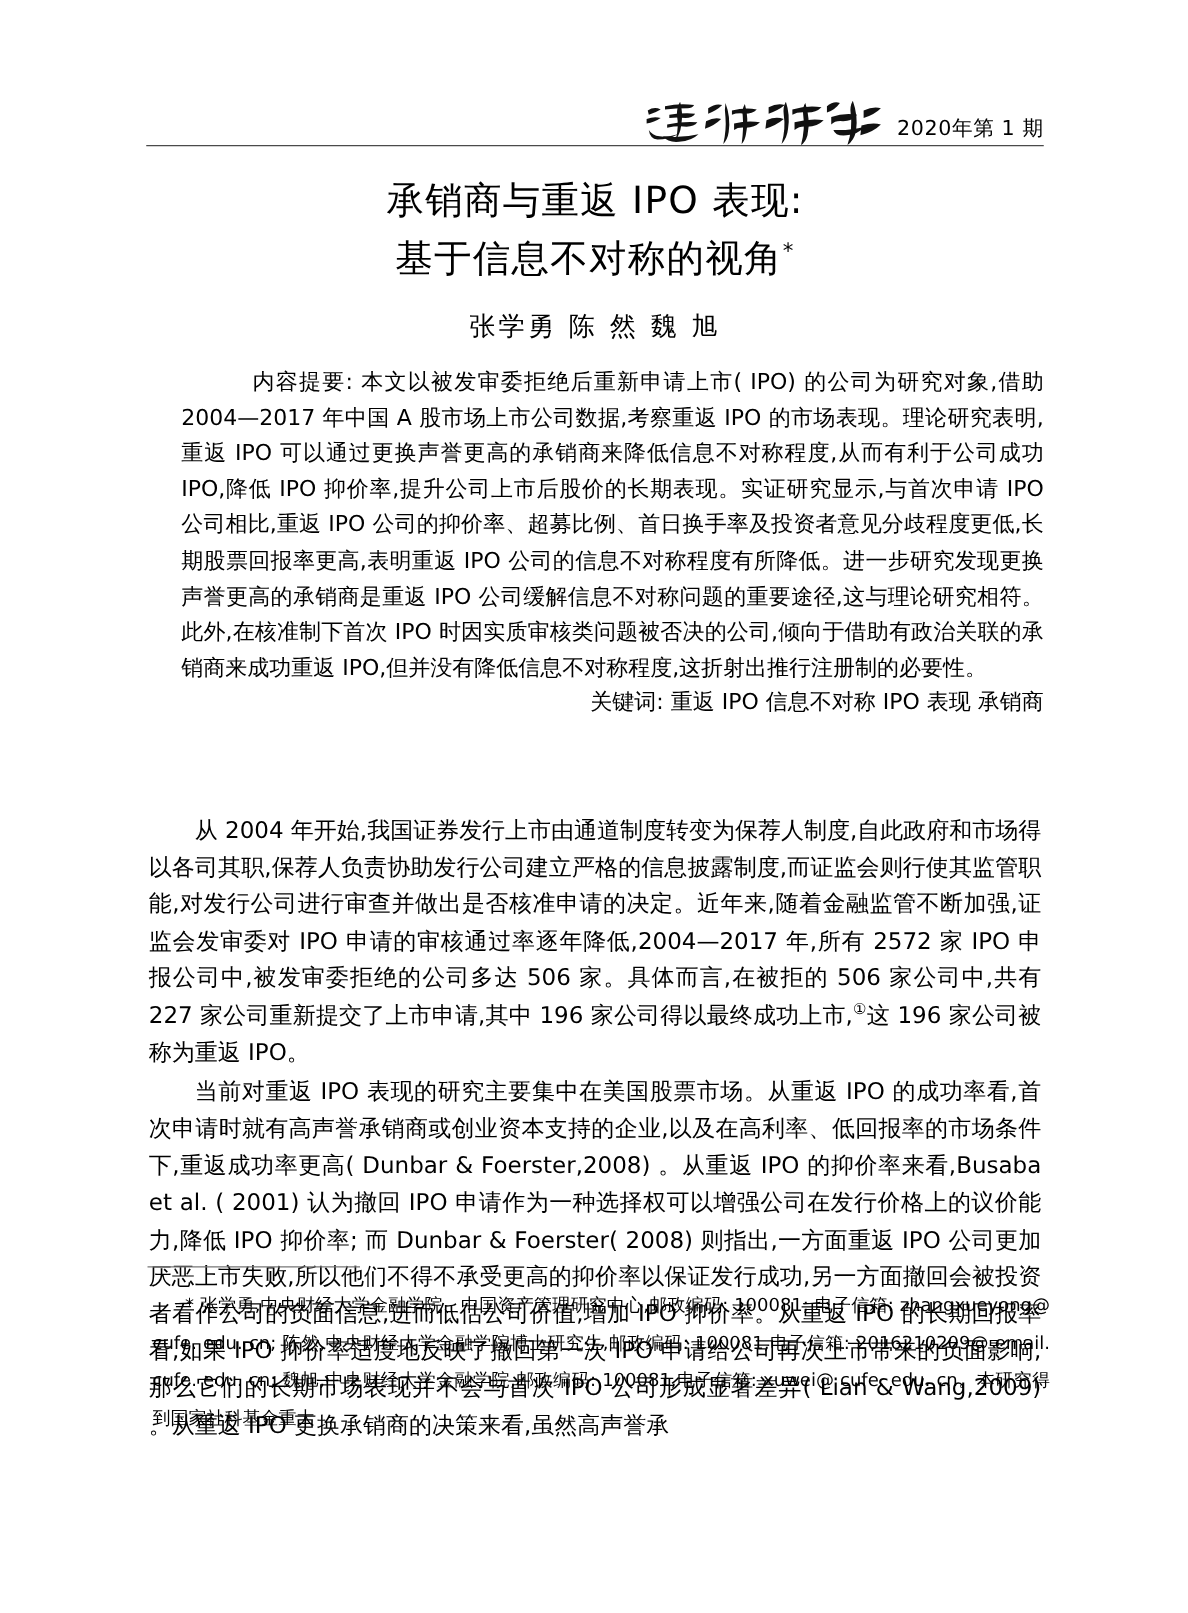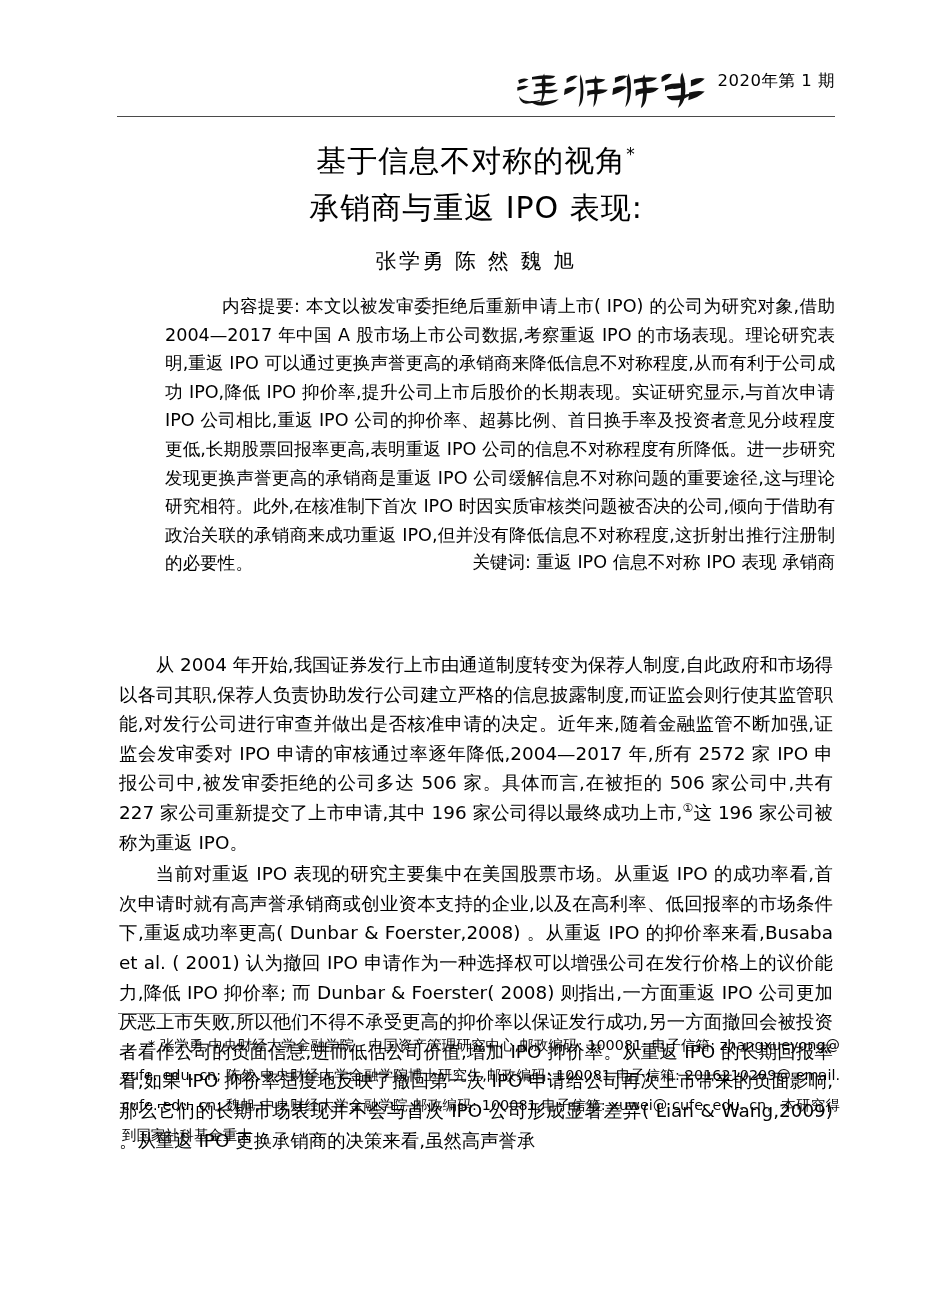--- a/index.html
+++ b/index.html
@@ -24,21 +24,21 @@
   }
 
   
   .runhead {
     position: absolute;
     left: 117px;
     top: 70px;
     width: 718px;
     height: 46px;
     display: flex;
-    align-items: flex-start;
+    align-items: flex-end;
     justify-content: flex-end;
     gap: 6px;
   }
   .journal-logo {
     display: block;
     height: 38px;
   }
   .issue-label {
     font-size: 16.5px;
     letter-spacing: 0.5px;
@@ -88,21 +88,20 @@
     top: 292px;
     width: 690px;
     font-size: 17.6px;
     line-height: 28.6px;
     text-align: justify;
     text-justify: inter-ideograph;
   }
   .abstract .lead {
     display: block;
     text-indent: 57px;
-    margin-left: 20px;
   }
   .keywords {
     position: absolute;
     left: 145px;
     top: 548px;
     width: 690px;
     font-size: 17.6px;
     line-height: 28.6px;
     text-indent: 29px;
     text-align: right;
@@ -195,22 +194,22 @@
         <path d="M178 30 q14 1 29 -3 q-6 7 -17 8 q-10 1 -12 -5 z"></path>
         <path d="M206 12 q9 -4 16 -2 q-6 6 -16 9 z"></path>
         <path d="M204 26 q10 -3 18 -1 q-7 7 -19 10 z"></path>
       </g>
     </svg>
     <span class="issue-label">2020年第 1 期</span>
   </div>
   <div class="head-rule"></div>
 
   <div class="title-block">
+    <div class="title-line">承销商与重返 IPO 表现:</div>
     <div class="title-line"><span>基于信息不对称的视角</span><span class="title-star">*</span></div>
-    <div class="title-line">承销商与重返 IPO 表现:</div>
     <div class="authors">张学勇 陈 然 魏 旭</div>
   </div>
 
   <div class="abstract">
     <span class="lead"><span>内容提要:</span><span> 本文以被发审委拒绝后重新申请上市( IPO) 的公司为研究对象,借助 2004—2017 年中国 A 股市场上市公司数据,考察重返 IPO 的市场表现。理论研究表明,重返 IPO 可以通过更换声誉更高的承销商来降低信息不对称程度,从而有利于公司成功 IPO,降低 IPO 抑价率,提升公司上市后股价的长期表现。实证研究显示,与首次申请 IPO 公司相比,重返 IPO 公司的抑价率、超募比例、首日换手率及投资者意见分歧程度更低,长期股票回报率更高,表明重返 IPO 公司的信息不对称程度有所降低。进一步研究发现更换声誉更高的承销商是重返 IPO 公司缓解信息不对称问题的重要途径,这与理论研究相符。此外,在核准制下首次 IPO 时因实质审核类问题被否决的公司,倾向于借助有政治关联的承销商来成功重返 IPO,但并没有降低信息不对称程度,这折射出推行注册制的必要性。</span></span>
   </div>
 
   <div class="keywords"><span>关键词:</span><span> 重返 IPO   信息不对称   IPO 表现   承销商</span></div>
 
 

